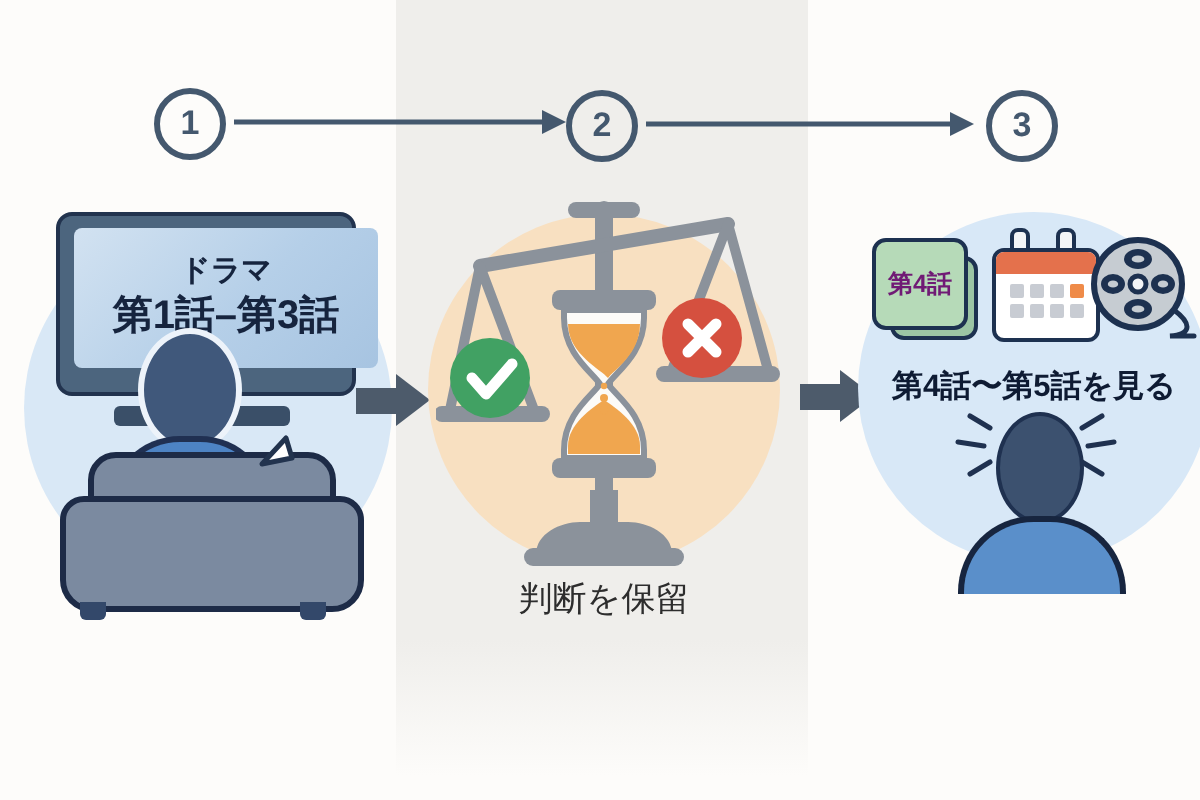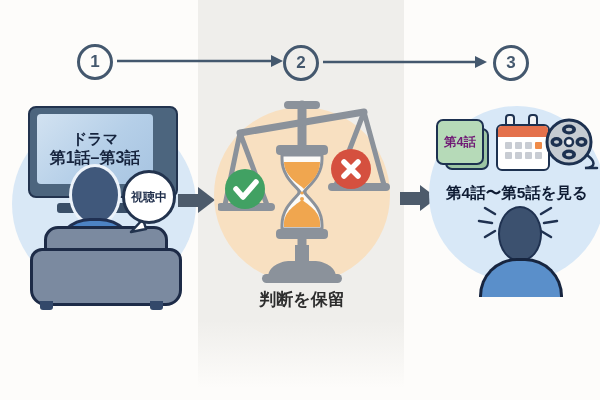--- a/index.html
+++ b/index.html
@@ -14,25 +14,25 @@
   
   .step-circle{width:30px;height:30px;border:3px solid #44586e;border-radius:50%;
                color:#44586e;font-weight:bold;font-size:17px;display:flex;
                align-items:center;justify-content:center;background:transparent;}
   #step1{left:77px;top:44px;} #step2{left:283px;top:45px;} #step3{left:493px;top:45px;}
 
   
   #circle-left{left:12px;top:112px;width:184px;height:184px;border-radius:50%;background:#d9e8f6;}
   #tv-frame{left:28px;top:106px;width:146px;height:88px;background:#4c657e;
             border:2px solid #22334e;border-radius:8px;}
-  #tv-screen{left:37px;top:114px;width:116px;height:70px;border-radius:4px;
+  #tv-screen{left:37px;top:114px;width:152px;height:70px;border-radius:4px;
              background:linear-gradient(135deg,#d2e2f1 0%,#b5cfe8 55%,#a7c4e1 100%);
              display:flex;flex-direction:column;align-items:center;justify-content:center;
              color:#16243e;font-weight:bold;text-align:center;line-height:1.25;}
-  #tv-screen .l1{font-size:15px;} #tv-screen .l2{font-size:16px;}
+  #tv-screen .l1{font-size:15px;} #tv-screen .l2{font-size:20px;}
   #tv-neck{left:93px;top:195px;width:16px;height:9px;background:#3a4f68;}
   #tv-base{left:57px;top:203px;width:88px;height:10px;background:#3a4f68;border-radius:3px;}
   #viewer-head{left:69px;top:164px;width:46px;height:56px;border-radius:50%;
                background:#40587b;border:3px solid #edf3fa;}
   #viewer-torso{left:54px;top:218px;width:76px;height:42px;background:#4d83c4;
                 border:3px solid #203052;border-bottom:none;border-radius:36px 36px 0 0;}
   #bubble{left:122px;top:170px;width:48px;height:48px;background:#fff;border:3px solid #22334e;
           border-radius:50%;display:flex;align-items:center;justify-content:center;
           font-size:12px;font-weight:bold;color:#1d2c49;z-index:6;}
   #bubble-tail{left:128px;top:216px;z-index:6;}
@@ -47,21 +47,21 @@
   .big-arrow-shaft{width:20px;height:13px;background:#4d5b6b;}
   .big-arrow-head{width:0;height:0;border-top:13px solid transparent;
                   border-bottom:13px solid transparent;border-left:17px solid #4d5b6b;}
   #arrow1-shaft{left:178px;top:194px;} #arrow1-head{left:198px;top:187px;}
   #arrow2-shaft{left:400px;top:192px;} #arrow2-head{left:420px;top:185px;}
 
   
   #circle-mid{left:214px;top:107px;width:176px;height:176px;border-radius:50%;background:#f8e0c1;}
   #scale-svg{left:218px;top:93px;}
   #caption-mid{left:204px;top:286px;width:196px;text-align:center;color:#2d2d2d;
-               font-weight:bold;font-size:17px;line-height:1.6;}
+               font-weight:normal;font-size:17px;line-height:1.6;}
 
   
   #circle-right{left:429px;top:106px;width:176px;height:176px;border-radius:50%;background:#d8e8f7;}
   #card-back{left:445px;top:128px;width:40px;height:38px;background:#9cc5a4;
              border:2.5px solid #1d3150;border-radius:7px;}
   #card-front{left:436px;top:119px;width:44px;height:42px;background:#b6dab8;
               border:2.5px solid #1d3150;border-radius:7px;display:flex;align-items:center;
               justify-content:center;font-size:12.5px;font-weight:bold;color:#701a75;}
   #cal-body{left:496px;top:124px;width:50px;height:43px;background:#fff;
             border:2.5px solid #1d3150;border-radius:6px;overflow:hidden;}
@@ -109,21 +109,20 @@
   <div class="abs" id="tv-base"></div>
   <div class="abs" id="viewer-head"></div>
   <div class="abs" id="viewer-torso"></div>
   <div class="abs" id="sofa-back"></div>
   <div class="abs" id="sofa-body"></div>
   <div class="abs sofa-foot" id="sofa-foot-l"></div>
   <div class="abs sofa-foot" id="sofa-foot-r"></div>
   <svg class="abs" id="bubble-tail" width="20" height="18" viewBox="0 0 20 18">
     <path d="M3,16 L15,3 L18,13 Z" fill="#ffffff" stroke="#22334e" stroke-width="2.5" stroke-linejoin="round"></path>
   </svg>
-  <div class="abs" id="bubble">視聴中</div>
 
   <div class="abs big-arrow-shaft" id="arrow1-shaft"></div>
   <div class="abs big-arrow-head" id="arrow1-head"></div>
   <div class="abs big-arrow-shaft" id="arrow2-shaft"></div>
   <div class="abs big-arrow-head" id="arrow2-head"></div>
 
   <div class="abs" id="circle-mid"></div>
   <svg class="abs" id="scale-svg" width="172" height="192" viewBox="0 0 172 192">
 
     <line x1="84" y1="12" x2="84" y2="160" stroke="#8b929b" stroke-width="9" stroke-linecap="round"></line>

